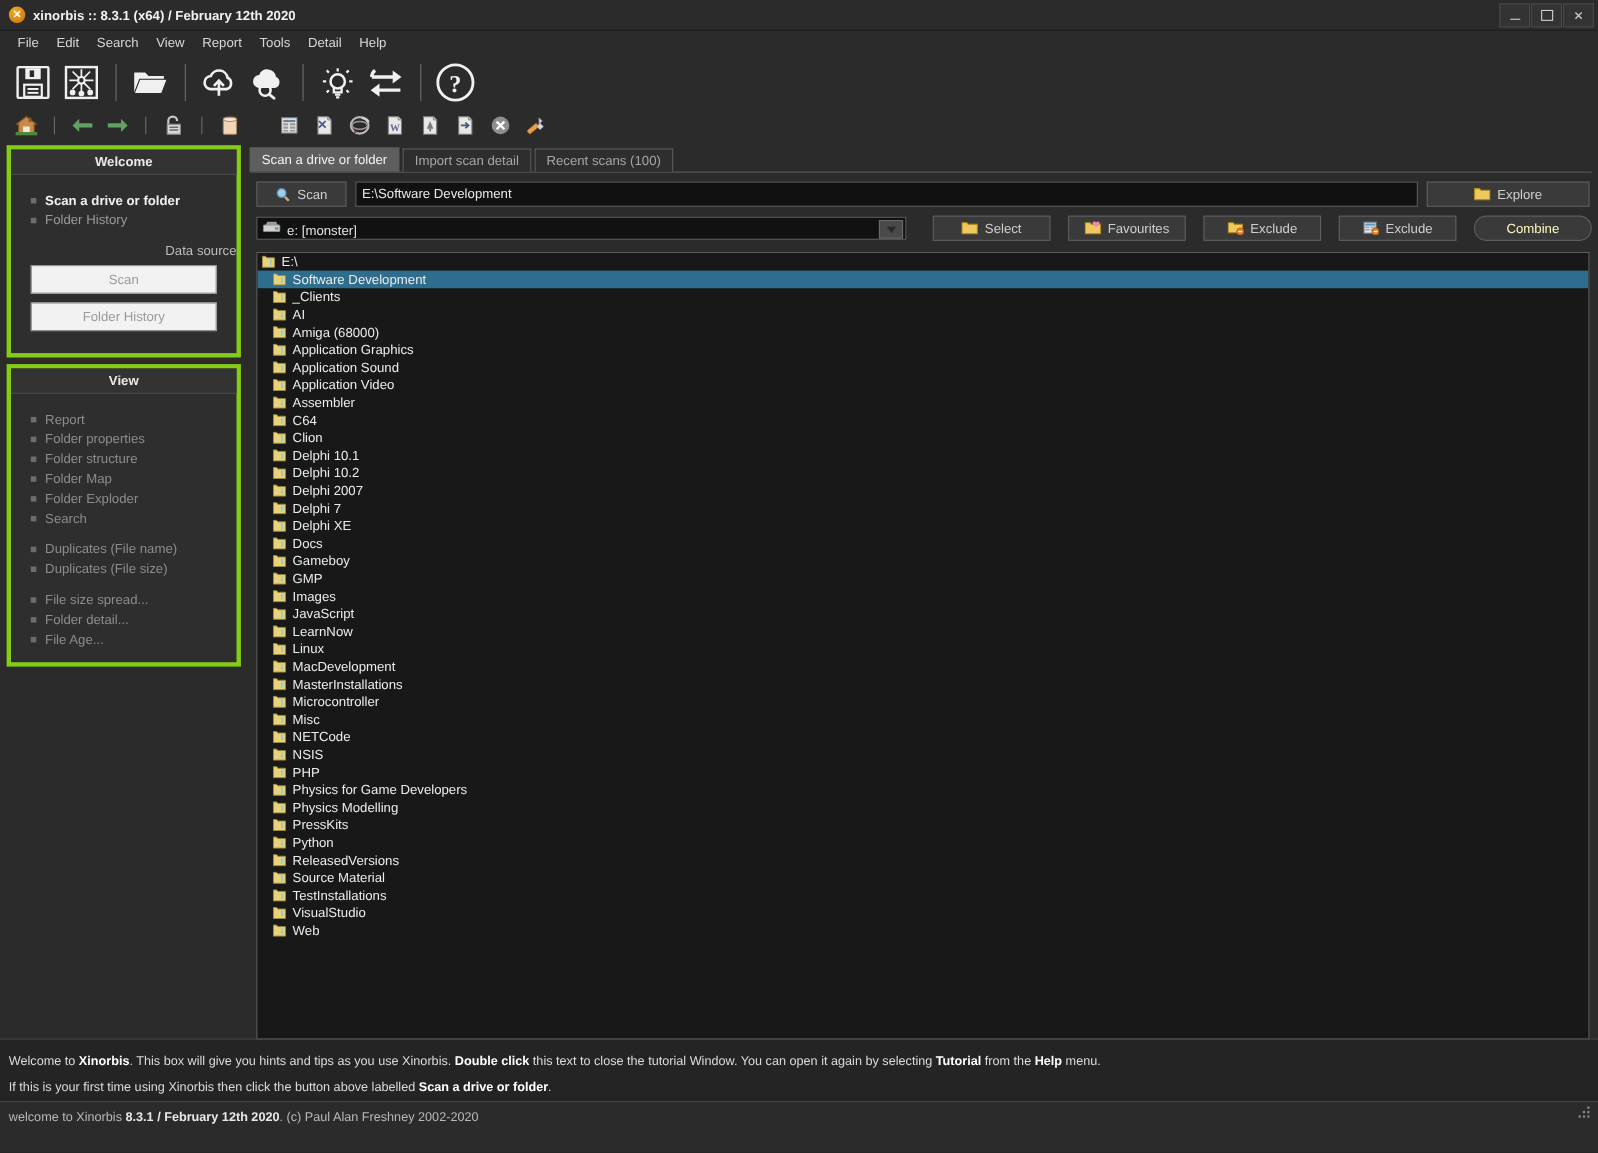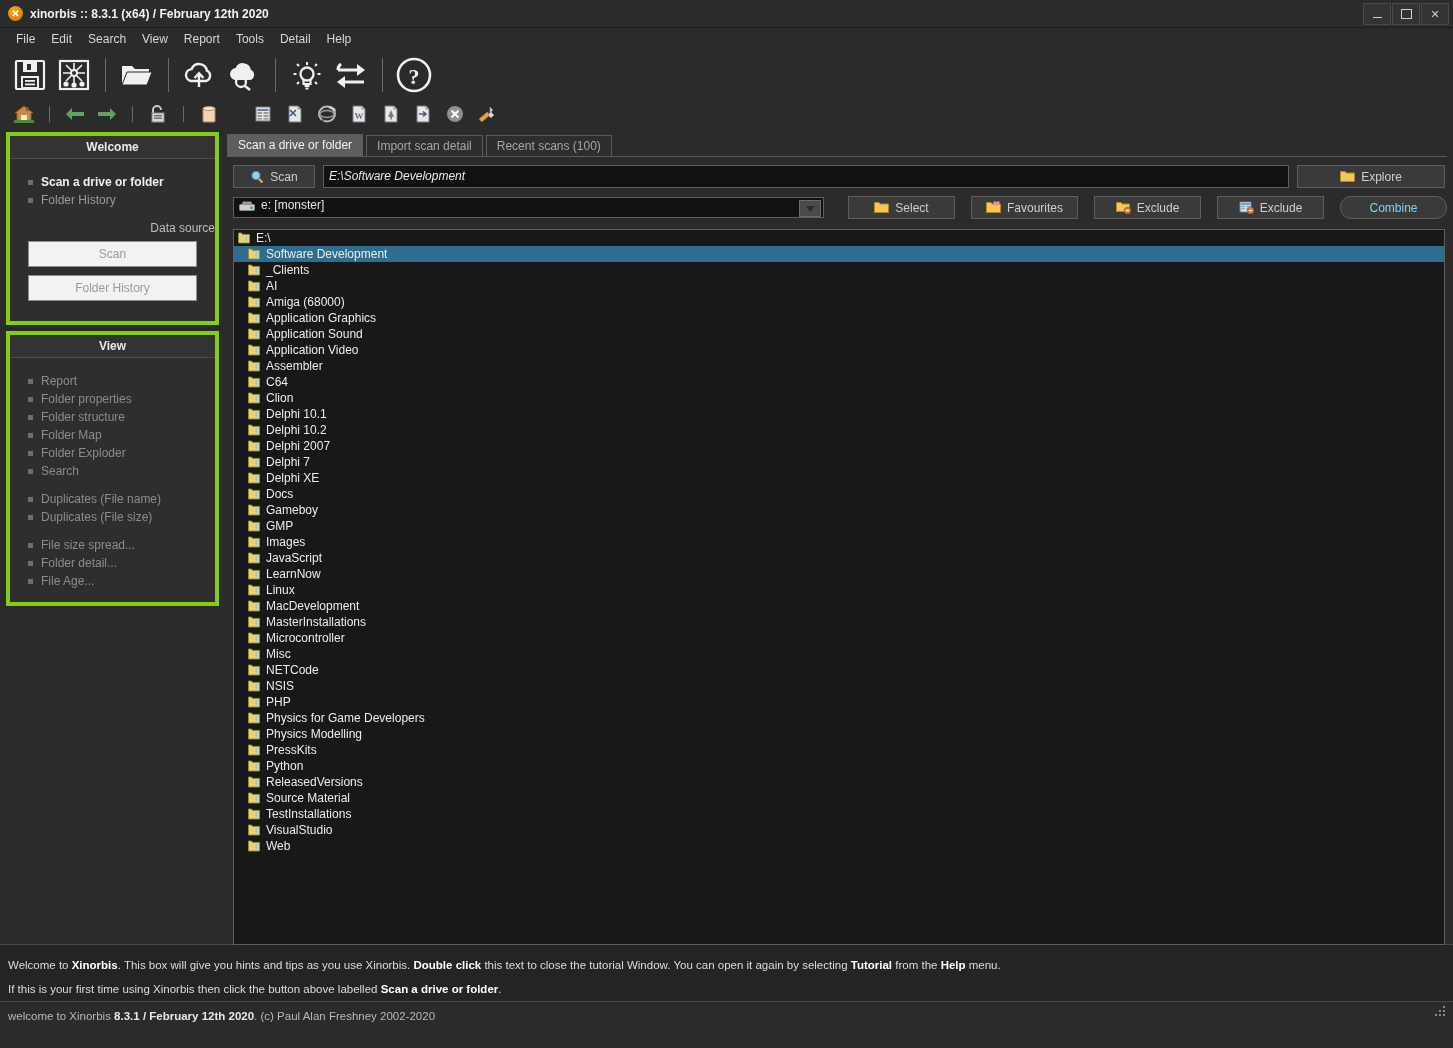--- a/index.html
+++ b/index.html
@@ -64,31 +64,31 @@
   #right{flex:1;background:#2b2b2b;padding:0 6px 0 0;box-sizing:border-box;}
   #tabs{display:flex;align-items:flex-end;height:22px;margin:6px 0 0 2px;border-bottom:1px solid #5a5a5a;}
   .tab{height:20px;line-height:20px;padding:0 10px;font-size:12px;color:#a6a6a6;
        background:#2e2e2e;border:1px solid #5a5a5a;border-bottom:none;margin-right:3px;}
   .tab.sel{background:#5e5e5e;color:#f2f2f2;height:21px;line-height:21px;}
   #scanrow{display:flex;align-items:center;margin-top:8px;padding-left:8px;}
   .btn{background:#3a3a3a;border:1px solid #5e5e5e;color:#cfcfcf;font-size:12px;
        height:23px;display:flex;align-items:center;justify-content:center;box-sizing:border-box;}
   #scan-btn{width:82px;}
   #path-field{flex:1;height:23px;background:#111;border:1px solid #5e5e5e;color:#e8e8e8;
-    font-size:12px;line-height:21px;padding-left:5px;margin:0 8px;box-sizing:border-box;overflow:hidden;white-space:nowrap;font-style:italic;}
+    font-size:12px;line-height:21px;padding-left:5px;margin:0 8px;box-sizing:border-box;overflow:hidden;white-space:nowrap;}
   #explore-btn{width:148px;margin-right:2px;}
   #driverow{display:flex;align-items:center;margin-top:8px;padding-left:8px;}
   #drive-combo{flex:1;height:21px;background:#111;border:1px solid #5e5e5e;
-    display:flex;align-items:flex-start;position:relative;box-sizing:border-box;}
+    display:flex;align-items:flex-end;position:relative;box-sizing:border-box;}
   #drive-combo .dlabel{font-size:12px;color:#e3e3e3;margin-left:6px;}
   #combo-arrow{position:absolute;right:2px;top:2px;width:20px;height:15px;background:#4a4a4a;
     border:1px solid #6a6a6a;display:flex;align-items:center;justify-content:center;}
   .sel-btns{display:flex;margin-left:8px;}
   .sel-btns .btn{width:107px;margin-left:16px;}
-  .sel-btns .btn.disabled{color:#7dd3fc;border-radius:11px;}
+  .sel-btns .btn.disabled{color:#fef9c3;border-radius:11px;}
   .btn .bico{margin-right:6px;display:flex;}
   
   #tree{margin:10px 0 0 8px;margin-right:2px;background:#181818;border:1px solid #5e5e5e;
         height:716px;box-sizing:border-box;overflow:hidden;position:relative;}
   .trow{height:16px;display:flex;align-items:center;font-size:12px;color:#ececec;padding-left:4px;}
   .trow.child{padding-left:14px;}
   .trow.sel{background:#2e6d8e;}
   .fico{margin-right:6px;flex:none;display:flex;}
   
   #tutorial{height:58px;background:#242424;border-top:1px solid #4a4a4a;border-bottom:1px solid #4a4a4a;

